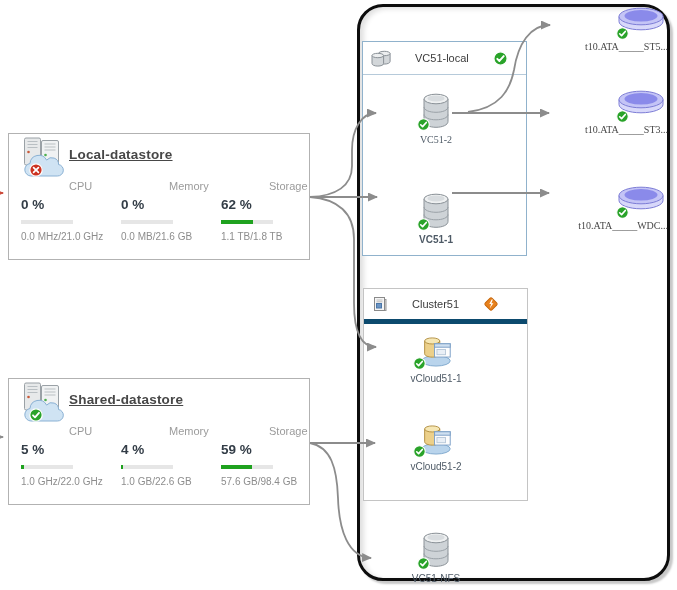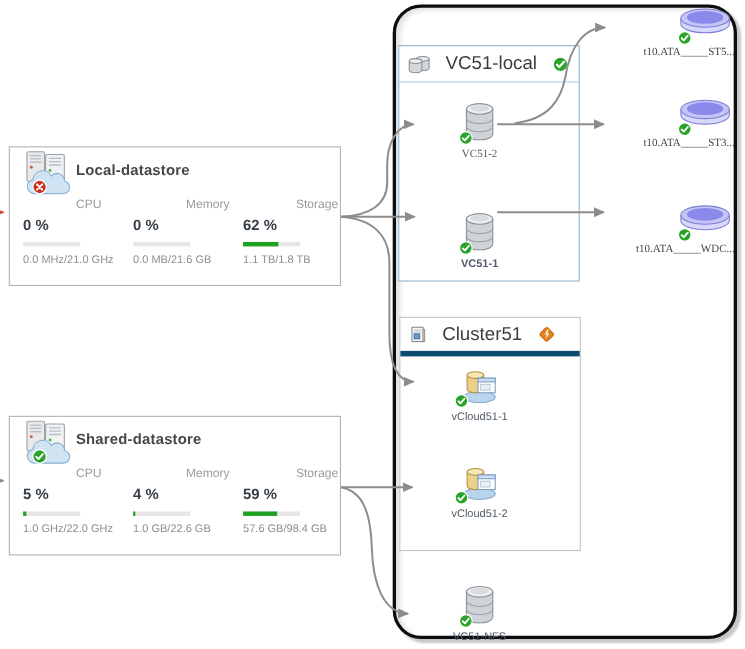--- a/index.html
+++ b/index.html
@@ -13,43 +13,43 @@
   .card{
     position:absolute;left:8px;width:300px;height:125px;
     background:#fff;border:1px solid #b2b2b2;z-index:4;
   }
   .card.local{top:133px;}
   .card.shared{top:378px;}
   .card-icon{position:absolute;left:12px;top:3px;width:44px;height:40px;}
   .card-badge{position:absolute;left:8px;top:26px;width:14px;height:14px;}
   .card-title{
     position:absolute;left:60px;top:13px;
-    font-size:13.5px;font-weight:bold;color:#474747;letter-spacing:.2px;
+    font-size:13.5px;font-weight:bold;color:#474747;letter-spacing:.2px;text-decoration:underline;
   }
   .metric{position:absolute;top:46px;width:96px;}
   .metric.c1{left:12px;}.metric.c2{left:112px;}.metric.c3{left:212px;}
   .m-label{font-size:11px;color:#9b9b9b;margin-left:48px;}
   .m-value{font-size:13.5px;font-weight:bold;color:#333d47;margin-top:5px;}
   .m-bar{width:52px;height:4px;background:#e6e6e6;margin-top:8px;position:relative;}
   .m-fill{height:100%;background:#1fa21f;width:0;}
   .m-cap{font-size:10px;color:#8d8d8d;margin-top:7px;white-space:nowrap;}
   
   .map-canvas{
     position:absolute;left:357px;top:4px;width:307px;height:571px;
     background:#fff;border:3px solid #0d0d0d;border-radius:26px;
     box-shadow:3px 3px 2px rgba(0,0,0,.22), inset 4px 2px 5px rgba(0,0,0,.12);
     z-index:1;
   }
   
   .group{position:absolute;background:#fff;z-index:2;}
   .group.vc51local{left:362px;top:41px;width:163px;height:213px;border:1px solid #90b2cc;}
   .group.cluster51{left:363px;top:288px;width:163px;height:211px;border:1px solid #c4c4c4;}
   .group-header{
-    height:32px;display:flex;align-items:center;gap:14px;padding-left:8px;
-    font-size:17px;color:#3c3c3c;
+    height:32px;display:flex;align-items:center;gap:24px;padding-left:8px;
+    font-size:11px;color:#3c3c3c;
   }
   .group.vc51local .group-header{border-bottom:1px solid #b6cada;}
   .group.cluster51 .group-header{border-bottom:5px solid #0c4a6e;height:30px;}
   .group-header svg{flex:0 0 auto;}
   
   .node{position:absolute;width:70px;text-align:center;z-index:3;}
   .node .icon-wrap{position:relative;display:inline-block;}
   .node-label{font-size:10px;color:#4e5a66;margin-top:2px;white-space:nowrap;}
   .node-badge{position:absolute;width:13px;height:13px;left:-4px;bottom:1px;}
   .disk{position:absolute;width:100px;text-align:right;z-index:3;font-family:Liberation Serif, serif;}

